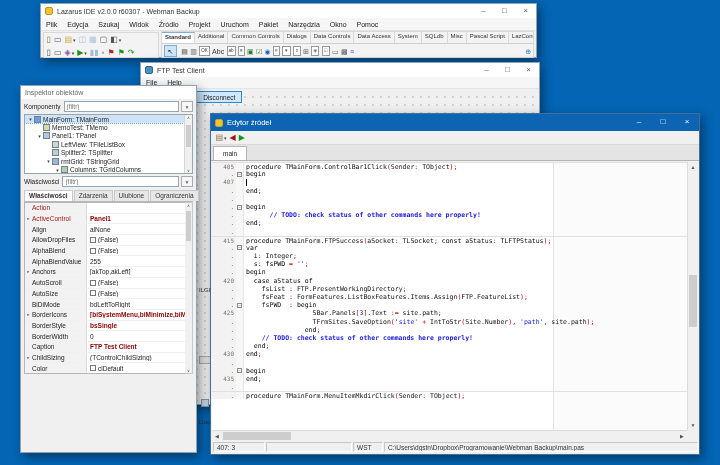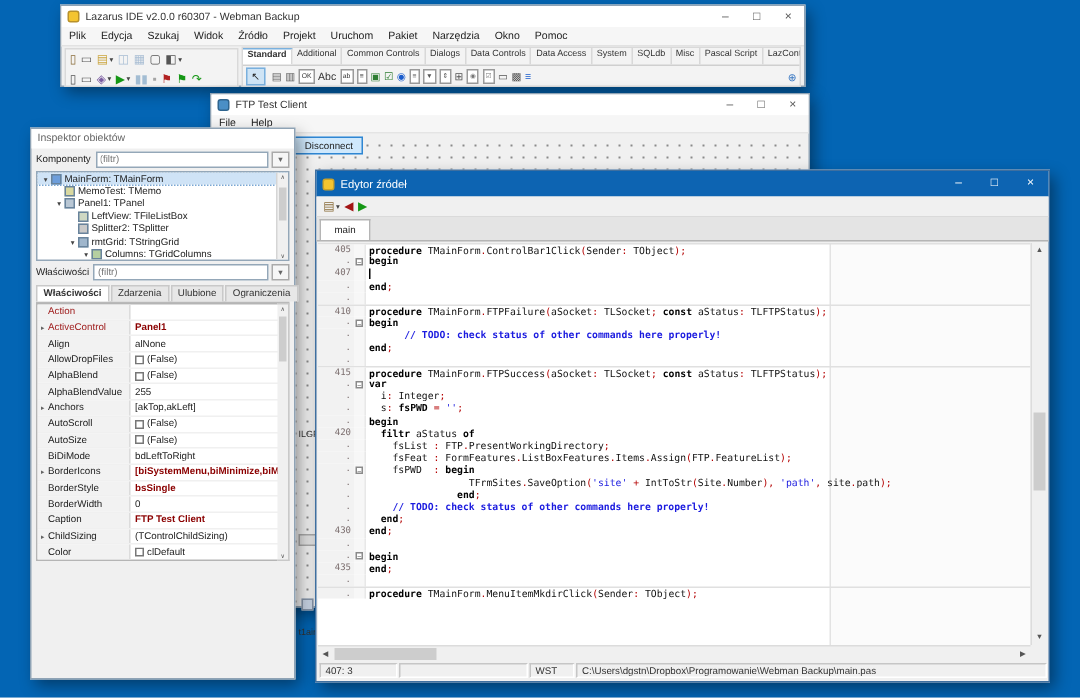--- a/index.html
+++ b/index.html
@@ -74,21 +74,21 @@
   #ed-tab{height:14px;padding:0 9px;background:#fff;border:1px solid #b5b5b5;border-bottom:none;font-size:6.5px;line-height:14px;color:#222;}
   #code-wrap{position:absolute;left:1px;right:12px;top:48px;bottom:24px;background:#fff;overflow:hidden;}
   #col80{position:absolute;left:341px;top:0;bottom:0;width:1px;background:#e3e3e3;}
   #rightzone{position:absolute;left:342px;right:0;top:0;bottom:0;background:#fbfbfb;}
   .cl{position:relative;display:flex;height:8.2px;line-height:8.2px;font-family:"DejaVu Sans Mono",monospace;font-size:6.5px;}
   .cl.divtop{border-top:1px solid #e0e0e0;}
   .cl .g{width:24px;flex:0 0 auto;text-align:right;padding-right:2px;background:#f2f2f2;color:#7c6f6f;font-size:6px;}
   .cl .fold{width:8px;flex:0 0 auto;background:#f7f7f7;border-right:1px solid #e8e8e8;position:relative;}
   .fbox{position:absolute;left:1px;top:1.6px;width:5px;height:5px;border:1px solid #8a8a8a;background:#fff;font-size:4px;line-height:3px;text-align:center;color:#333;}
   .cl .t{white-space:pre;padding-left:2px;color:#111;}
-  .t b{font-weight:bold;color:#000;}
+  .t b{font-weight:normal;color:#000;}
   .sym{color:#b40000;}
   .cmt{color:#1a1adf;font-weight:bold;}
   .str{color:#1a1adf;}
   .num{color:#1111c0;}
   .caret{display:inline-block;width:1px;height:6.5px;background:#000;vertical-align:middle;}
   #ed-vsb{position:absolute;right:1px;top:48px;bottom:24px;width:11px;background:#f0f0f0;border-left:1px solid #dcdcdc;font-size:5px;color:#555;text-align:center;}
   #ed-vsb .thumb{position:absolute;left:1px;right:1px;top:42%;height:52px;background:#cdcdcd;}
   .sba{height:10px;line-height:10px;}
   #ed-hsb{position:absolute;left:1px;right:12px;bottom:13px;height:11px;background:#f0f0f0;border-top:1px solid #dcdcdc;}
   #ed-hsb .thumb{position:absolute;left:11px;top:1px;bottom:1px;width:68px;background:#cdcdcd;}
@@ -508,25 +508,20 @@
         <div class="cl">
           <span class="g">.</span>
           <span class="fold"></span>
           <span class="t"><b>end</b><span class="sym">;</span></span>
         </div>
         <div class="cl">
           <span class="g">.</span>
           <span class="fold"></span>
           <span class="t"></span>
         </div>
-        <div class="cl divtop">
-          <span class="g">410</span>
-          <span class="fold"></span>
-          <span class="t"><b>procedure</b> TMainForm<span class="sym">.</span>FTPFailure<span class="sym">(</span>aSocket<span class="sym">:</span> TLSocket<span class="sym">;</span> <b>const</b> aStatus<span class="sym">:</span> TLFTPStatus<span class="sym">)</span><span class="sym">;</span></span>
-        </div>
         <div class="cl">
           <span class="g">.</span>
           <span class="fold">
             <span class="fbox">–</span>
           </span>
           <span class="t"><b>begin</b></span>
         </div>
         <div class="cl">
           <span class="g">.</span>
           <span class="fold"></span>
@@ -565,38 +560,43 @@
           <span class="t">  s<span class="sym">:</span> <b>fsPWD</b> <span class="sym">=</span> <span class="str">''</span><span class="sym">;</span></span>
         </div>
         <div class="cl">
           <span class="g">.</span>
           <span class="fold"></span>
           <span class="t"><b>begin</b></span>
         </div>
         <div class="cl">
           <span class="g">420</span>
           <span class="fold"></span>
-          <span class="t">  <b>filtr</b> aStatus <b>of</b></span>
+          <span class="t">  <b>case</b> aStatus <b>of</b></span>
         </div>
         <div class="cl">
           <span class="g">.</span>
           <span class="fold"></span>
           <span class="t">    fsList <span class="sym">:</span> FTP<span class="sym">.</span>PresentWorkingDirectory<span class="sym">;</span></span>
         </div>
         <div class="cl">
           <span class="g">.</span>
           <span class="fold"></span>
           <span class="t">    fsFeat <span class="sym">:</span> FormFeatures<span class="sym">.</span>ListBoxFeatures<span class="sym">.</span>Items<span class="sym">.</span>Assign<span class="sym">(</span>FTP<span class="sym">.</span>FeatureList<span class="sym">)</span><span class="sym">;</span></span>
         </div>
         <div class="cl">
           <span class="g">.</span>
           <span class="fold">
             <span class="fbox">–</span>
           </span>
           <span class="t">    fsPWD  <span class="sym">:</span> <b>begin</b></span>
+        </div>
+        <div class="cl">
+          <span class="g">425</span>
+          <span class="fold"></span>
+          <span class="t">                 SBar<span class="sym">.</span>Panels<span class="sym">[</span><span class="num">3</span><span class="sym">]</span><span class="sym">.</span>Text <span class="sym">:</span><span class="sym">=</span> site<span class="sym">.</span>path<span class="sym">;</span></span>
         </div>
         <div class="cl">
           <span class="g">.</span>
           <span class="fold"></span>
           <span class="t">                 TFrmSites<span class="sym">.</span>SaveOption<span class="sym">(</span><span class="str">'site'</span> <span class="sym">+</span> IntToStr<span class="sym">(</span>Site<span class="sym">.</span>Number<span class="sym">)</span><span class="sym">,</span> <span class="str">'path'</span><span class="sym">,</span> site<span class="sym">.</span>path<span class="sym">)</span><span class="sym">;</span></span>
         </div>
         <div class="cl">
           <span class="g">.</span>
           <span class="fold"></span>
           <span class="t">               <b>end</b><span class="sym">;</span></span>

